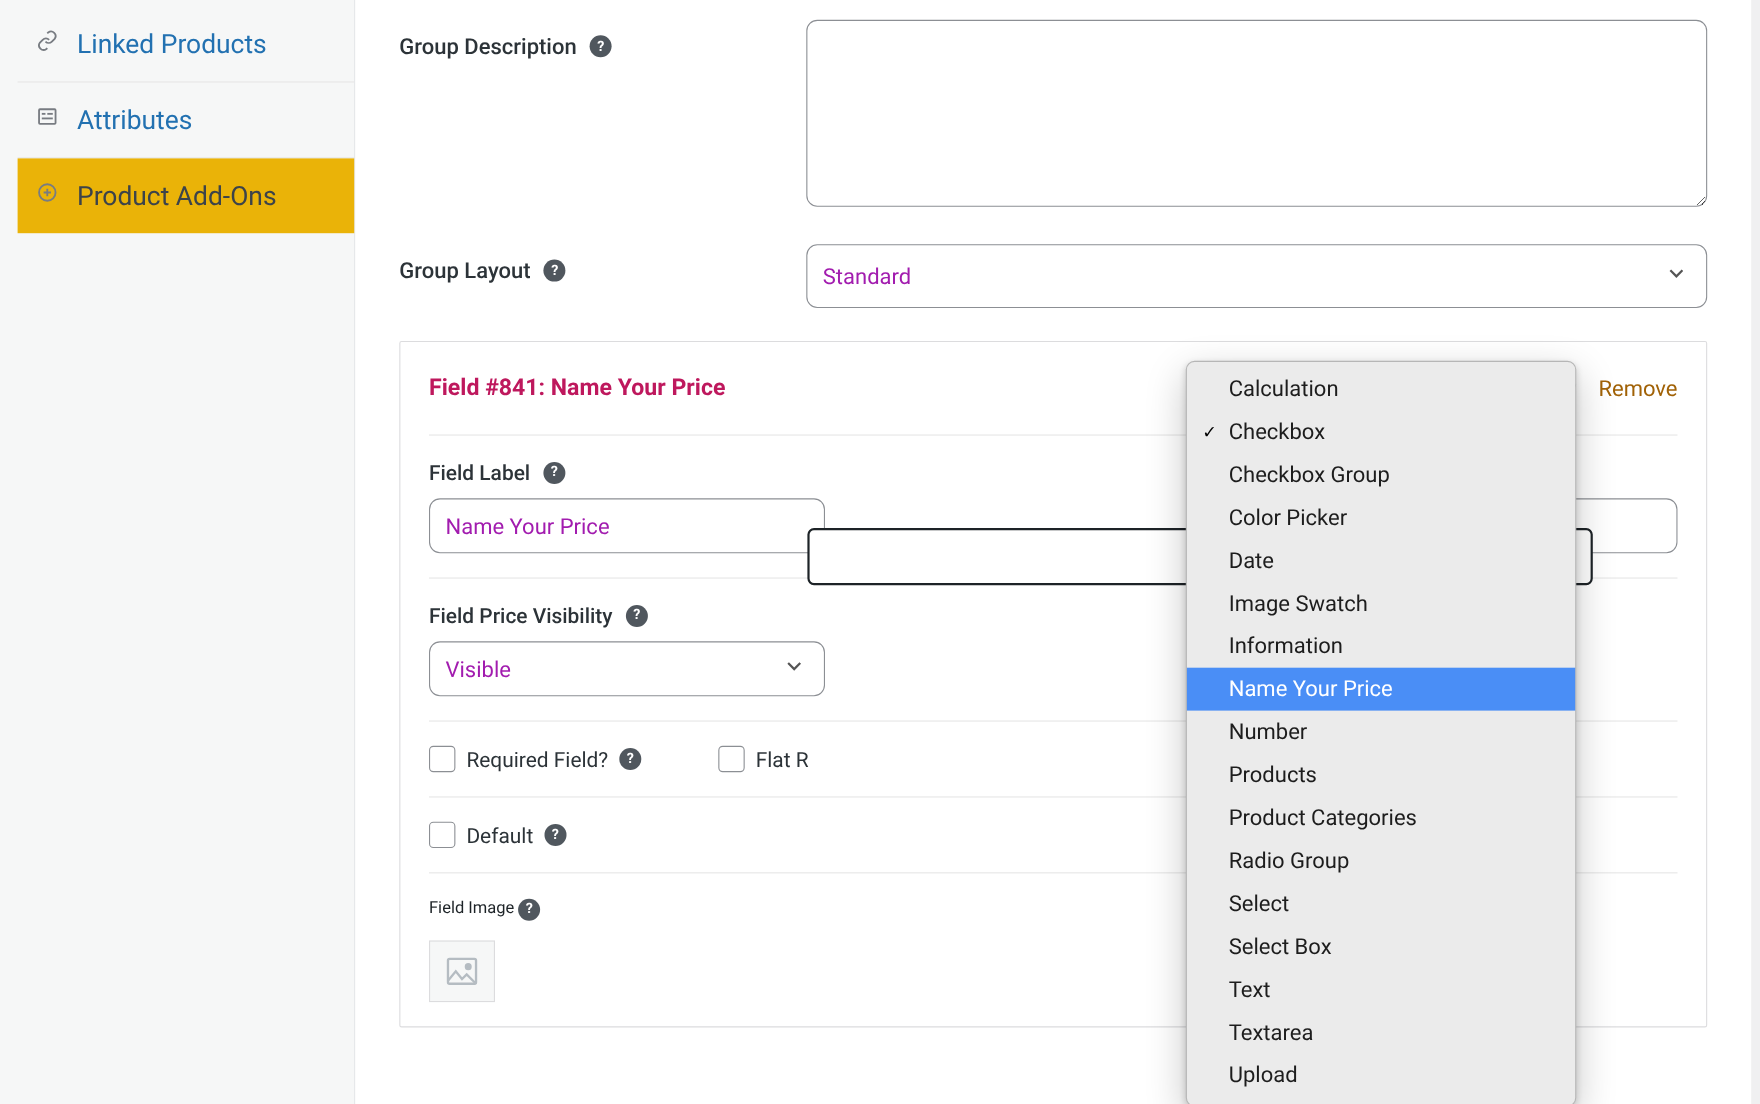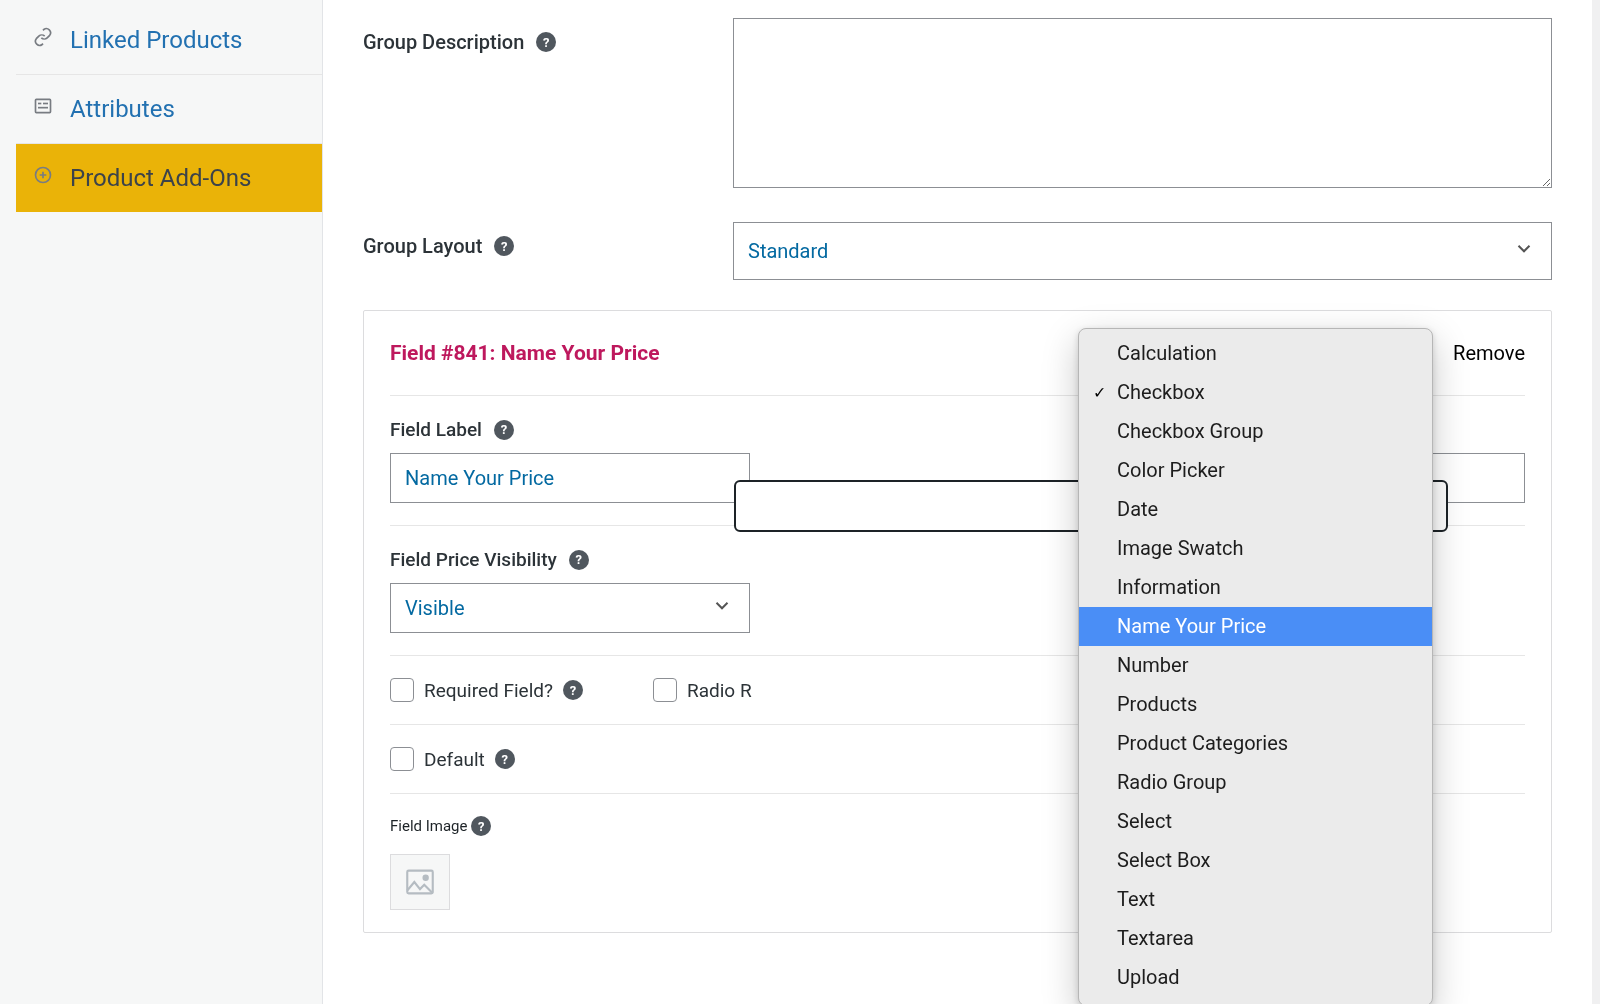--- a/index.html
+++ b/index.html
@@ -68,23 +68,23 @@
     width: 20px; height: 20px; border-radius: 50%;
     background: #50575e; color: #fff; font-size: 13px; font-weight: 700;
     display: inline-flex; align-items: center; justify-content: center;
     flex-shrink: 0;
     cursor: help;
   }
 
   textarea, .txtinput, .select {
     width: 100%;
     border: 1px solid #8c8f94;
-    border-radius: 0;
+    border-radius: 10px;
     background: #fff;
-    color: #0369a1;
+    color: #a21caf;
     font-size: 20px;
     padding: 10px 14px;
     font-family: inherit;
   }
   textarea { height: 170px; resize: both; }
   .txtinput { height: 50px; }
   .select {
     height: 58px;
     padding-right: 44px;
     position: relative;
@@ -110,21 +110,21 @@
   .card-header {
     display: flex;
     align-items: center;
     justify-content: space-between;
     padding-bottom: 30px;
     border-bottom: 1px solid #e6e6e6;
   }
   .card-title { font-size: 21px; font-weight: 700; color: #be185d; }
   .card-links { display: flex; gap: 20px; font-size: 20px; }
   .copy-link { color: #50575e; cursor: pointer; }
-  .remove-link { color: #000000; cursor: pointer; }
+  .remove-link { color: #a16207; cursor: pointer; }
 
   .card-section { padding: 22px 0; border-bottom: 1px solid #e6e6e6; }
   .card-section.noborder { border-bottom: none; }
 
   .field-cols { display: flex; gap: 15px; align-items: flex-end; }
   .field-block { display: flex; flex-direction: column; gap: 12px; }
   .field-block .flabel { display: flex; align-items: center; gap: 12px; font-size: 19px; font-weight: 500; color: #2c3338; }
 
   .inline-checks { display: flex; gap: 70px; align-items: center; }
   .check { display: flex; align-items: center; gap: 10px; font-size: 19px; color: #2c3338; }
@@ -294,21 +294,21 @@
 
       <div class="card-section">
         <div class="inline-checks">
           <div class="check">
             <span class="cbox"></span>
             <span>Required Field?</span>
             <span class="help">?</span>
           </div>
           <div class="check">
             <span class="cbox"></span>
-            <span>Radio R</span>
+            <span>Flat R</span>
           </div>
         </div>
       </div>
 
       <div class="card-section">
         <div class="check">
           <span class="cbox"></span>
           <span>Default</span>
           <span class="help">?</span>
         </div>

